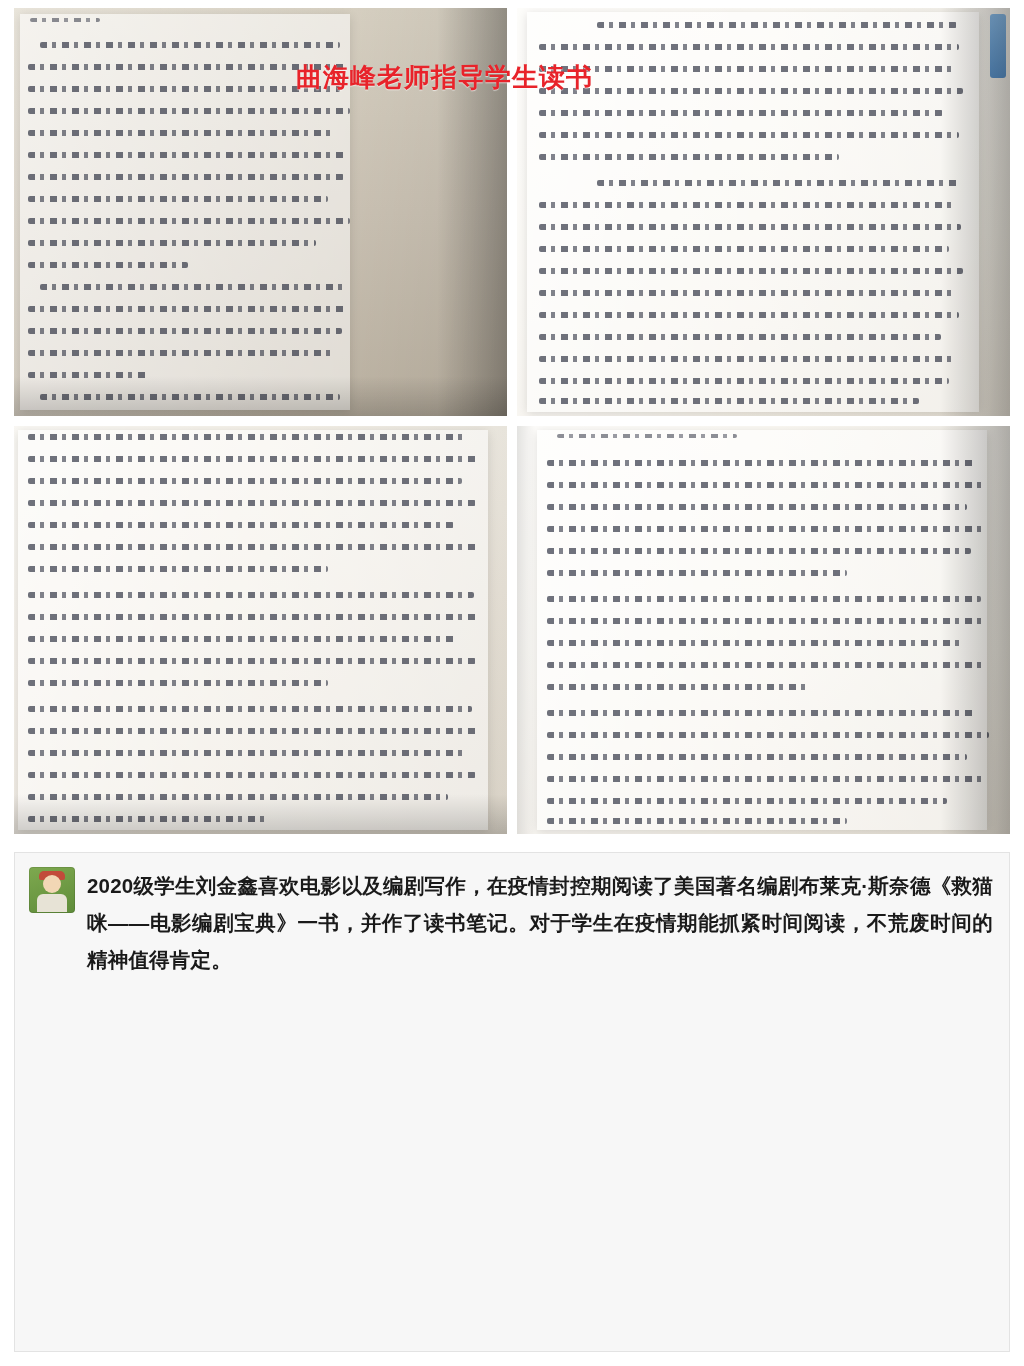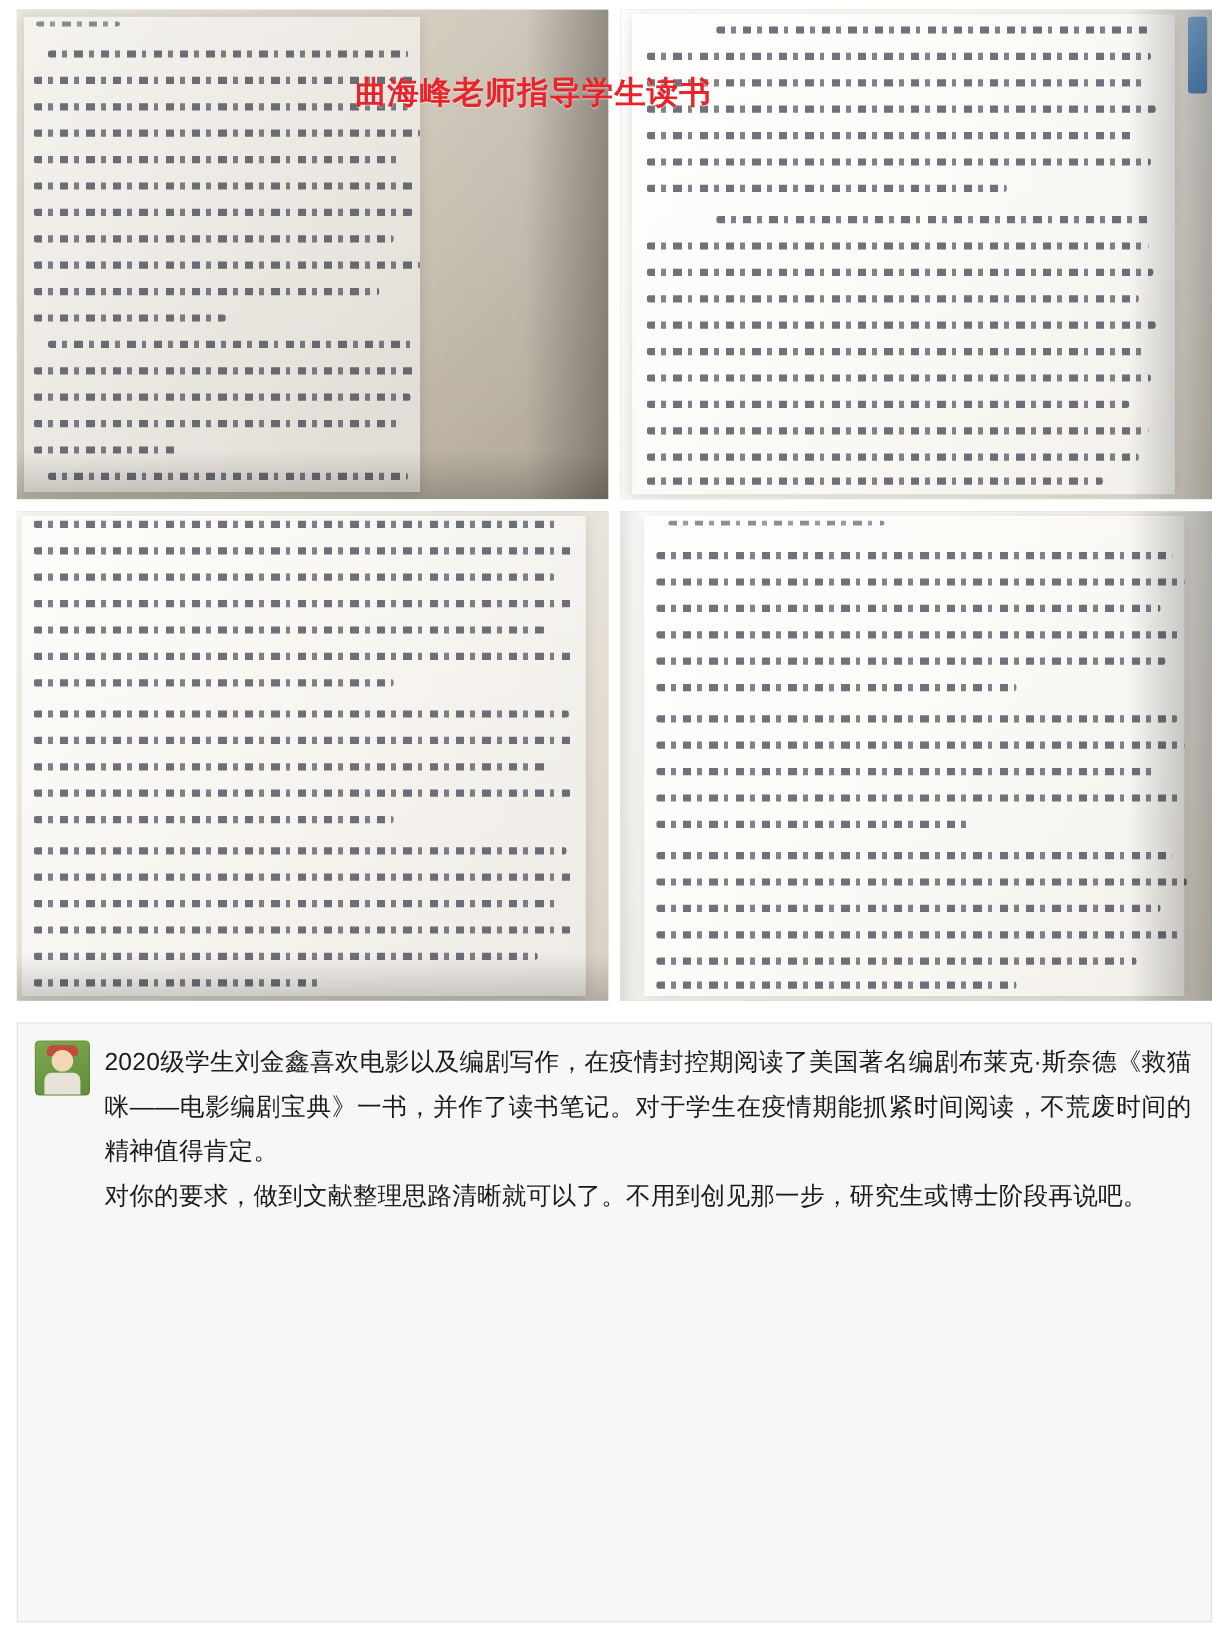--- a/index.html
+++ b/index.html
@@ -180,21 +180,21 @@
   .comment-text {
     margin: 0;
     font-size: 20.5px;
     line-height: 37px;
     color: #1a1a1a;
     text-align: justify;
     letter-spacing: 0.2px;
     font-family: "Liberation Sans", sans-serif;
   }
   .comment-text .para { margin: 0 0 0 0; }
-  .comment-text .para.first { text-indent: 0; }
+  .comment-text .para.first { text-indent: 0; font-weight: bold; }
 </style>
 </head>
 <body>
 
 <div class="page">
 
   <div class="photo-grid">
 
     <div class="photo">
       <div class="paper cloth"></div>
@@ -311,19 +311,18 @@
 
     <div class="avatar">
       <div class="hat"></div>
       <div class="head"></div>
       <div class="body"></div>
     </div>
 
     <div class="comment-body">
       <div class="comment-text">
         <p class="para first">2020级学生刘金鑫喜欢电影以及编剧写作，在疫情封控期阅读了美国著名编剧布莱克·斯奈德《救猫咪——电影编剧宝典》一书，并作了读书笔记。对于学生在疫情期能抓紧时间阅读，不荒废时间的精神值得肯定。</p>
-        <p class="para">对你的要求，做到文献整理思路清晰就可以了。不用到创见那一步，研究生或博士阶段再说吧。</p>
       </div>
     </div>
 
   </div>
 
 </div>
 
 </body></html>

